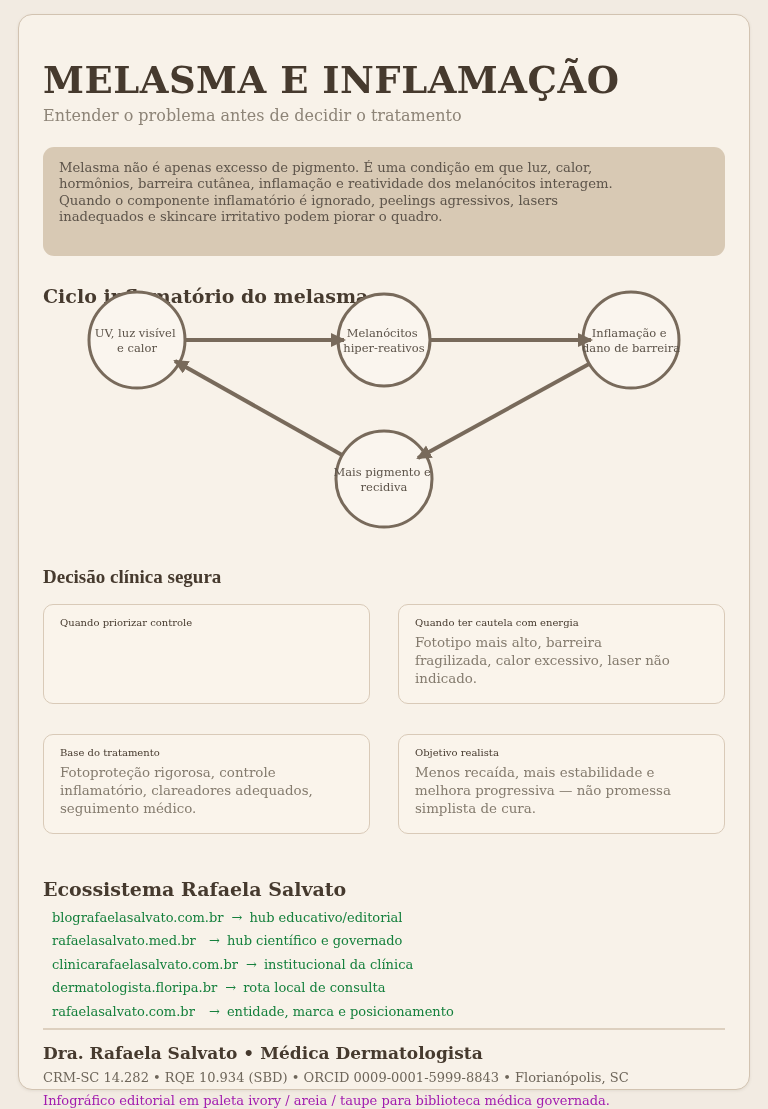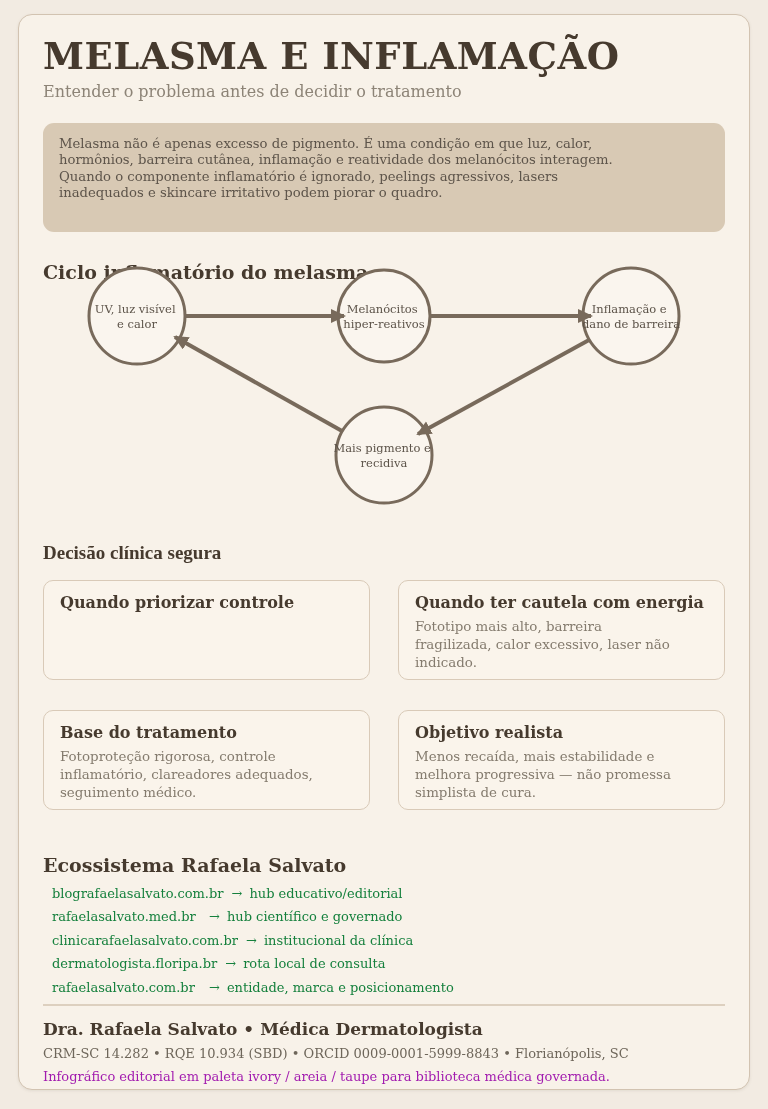--- a/index.html
+++ b/index.html
@@ -19,20 +19,21 @@
     border-radius: 14px;
     box-shadow: 0 1px 3px rgba(90,75,60,0.10);
     padding: 20px 24px;
   }
   h1.title {
     font-size: 37px;
     line-height: 1.15;
     color: #463a2e;
     letter-spacing: 0.5px;
     font-weight: bold;
+    margin-top: 24px;
   }
   .subtitle {
     margin-top: 4px;
     font-size: 16px;
     color: #8d8477;
   }
   .intro {
     margin-top: 22px;
     background: #d8c9b4;
     border-radius: 11px;
@@ -89,22 +90,22 @@
     row-gap: 30px;
   }
   .dcard {
     height: 100px;
     background: #faf4eb;
     border: 1.5px solid #d9cab8;
     border-radius: 10px;
     padding: 12px 16px;
   }
   .dcard h3 {
-    font-size: 16px;
-    font-weight: bold;
+    font-size: 10px;
+    font-weight: normal;
     color: #463a2e;
   }
   .dcard p {
     margin-top: 6px;
     font-size: 13.4px;
     line-height: 18px;
     color: #847b6e;
     max-width: 258px;
   }
   

